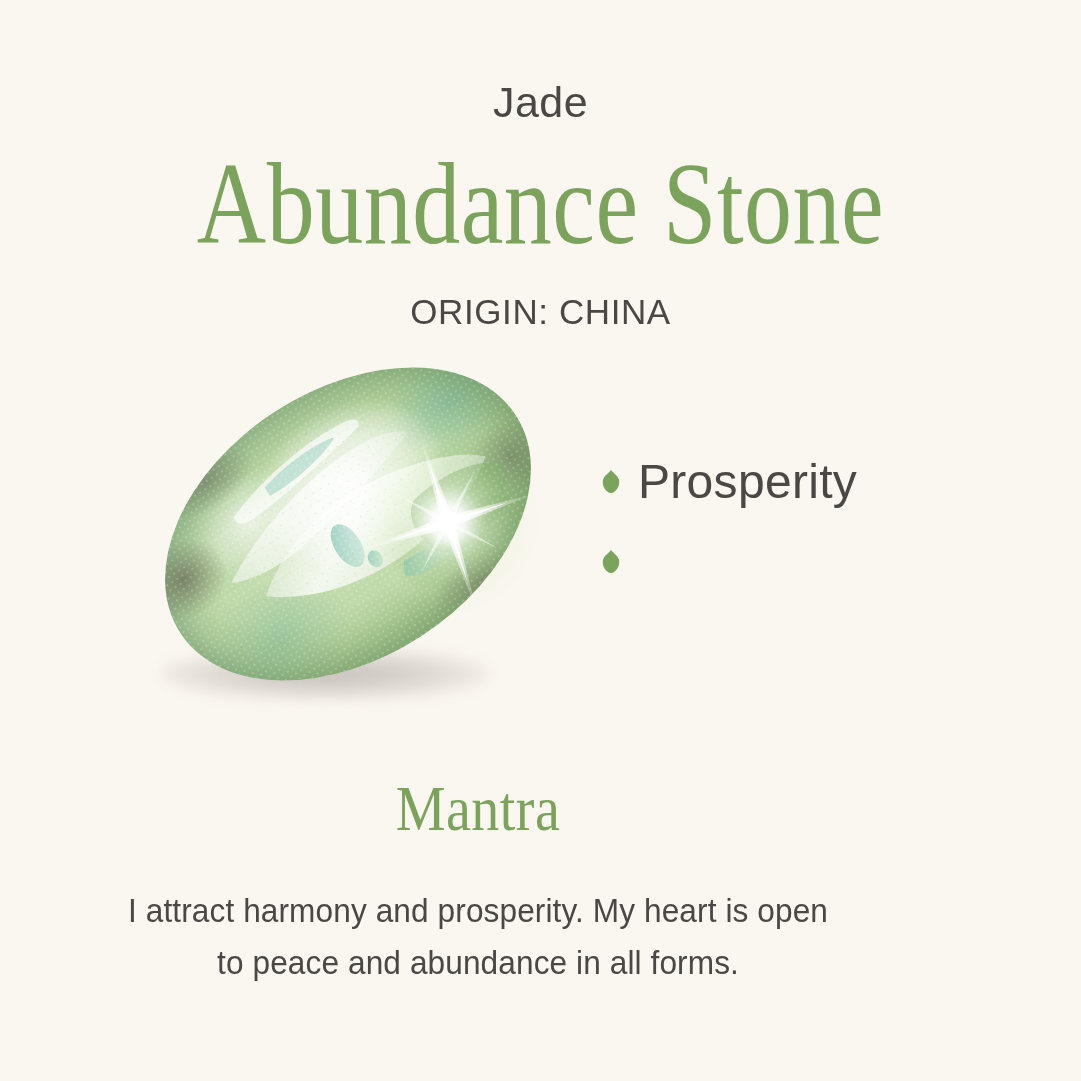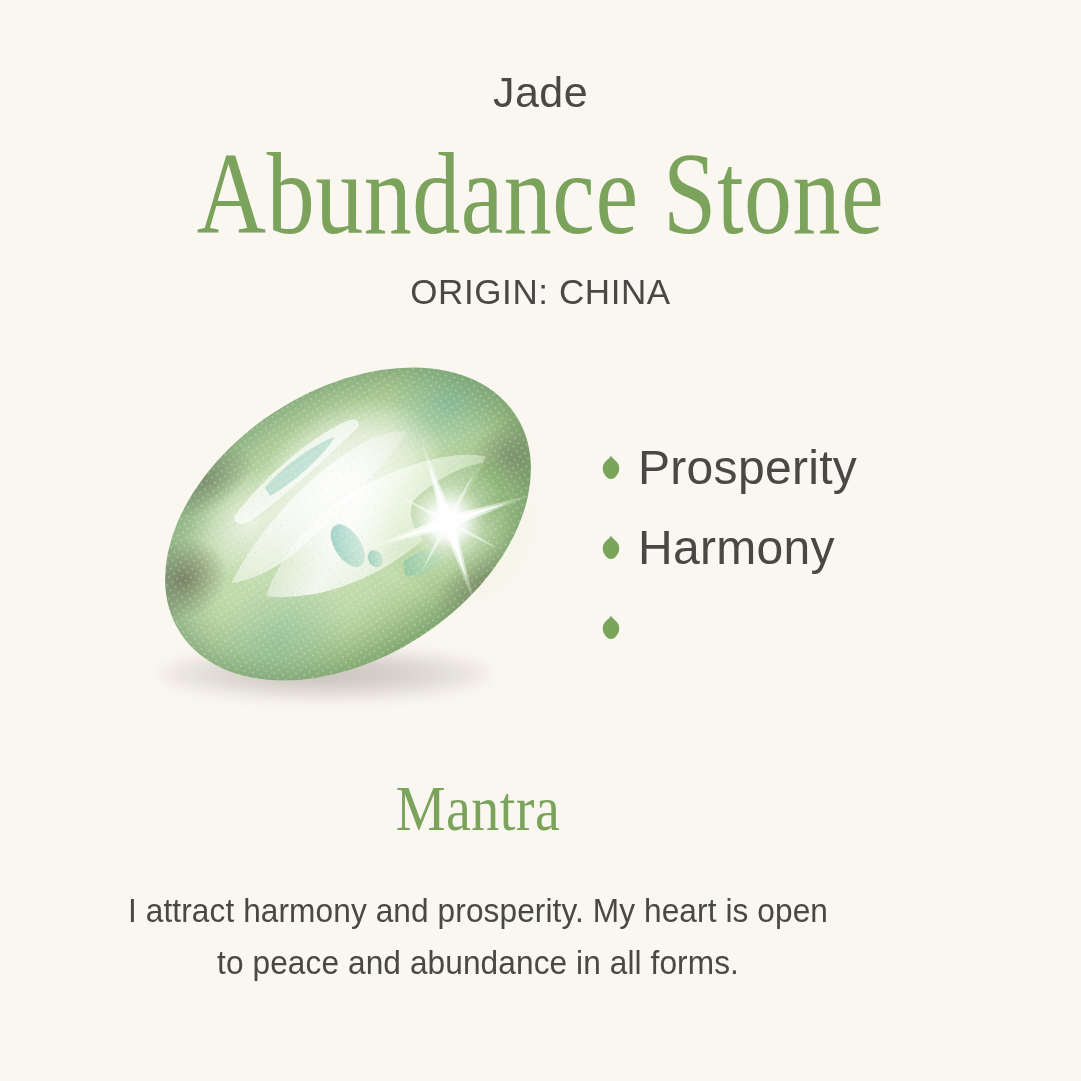--- a/index.html
+++ b/index.html
@@ -19,21 +19,21 @@
     width: 1081px;
     height: 1081px;
     background: #faf6f0;
     overflow: hidden;
   }
 
   
   #header {
     position: absolute;
     left: 0;
-    top: 8px;
+    top: 18px;
     width: 1081px;
     text-align: center;
   }
 
   #eyebrow {
     margin: 0;
     padding-top: 58px;
     font-family: "Liberation Sans", sans-serif;
     font-weight: 300;
     font-size: 43px;
@@ -50,21 +50,21 @@
     font-weight: 400;
     font-size: 96px;
     line-height: 104px;
     letter-spacing: 0.5px;
     color: #7ba35c;
     transform: scaleY(1.22);
     transform-origin: center top;
   }
 
   #origin {
-    margin: 1px;
+    margin: 11px;
     padding-top: 38px;
     font-family: "Liberation Sans", sans-serif;
     font-weight: 300;
     font-size: 35px;
     line-height: 42px;
     letter-spacing: 0.6px;
     color: #4a4745;
   }
 
   
@@ -162,21 +162,21 @@
     top: 42px;
     width: 200px;
     height: 200px;
     pointer-events: none;
   }
 
   
   #properties {
     position: absolute;
     left: 600px;
-    top: 48px;
+    top: 62px;
     width: 400px;
   }
 
   .property-row {
     display: flex;
     align-items: center;
     height: 80px;
   }
 
   .property-bullet {
@@ -329,28 +329,20 @@
 
       <div class="property-row">
         <svg class="property-bullet" viewBox="0 0 22 26">
           <path d="M11,1 C13.2,4 17.2,6.2 18.6,9.8 C20.4,14.4 18.2,20.2 14.2,23
                    C12.2,24.4 9.8,24.4 7.8,23 C3.8,20.2 1.6,14.4 3.4,9.8
                    C4.8,6.2 8.8,4 11,1 Z" fill="#7aa35c"></path>
         </svg>
         <span class="property-label">Prosperity</span>
       </div>
 
-      <div class="property-row">
-        <svg class="property-bullet" viewBox="0 0 22 26">
-          <path d="M11,1 C13.2,4 17.2,6.2 18.6,9.8 C20.4,14.4 18.2,20.2 14.2,23
-                   C12.2,24.4 9.8,24.4 7.8,23 C3.8,20.2 1.6,14.4 3.4,9.8
-                   C4.8,6.2 8.8,4 11,1 Z" fill="#7aa35c"></path>
-        </svg>
-        <span class="property-label">Harmony</span>
-      </div>
 
       <div class="property-row">
         <svg class="property-bullet" viewBox="0 0 22 26">
           <path d="M11,1 C13.2,4 17.2,6.2 18.6,9.8 C20.4,14.4 18.2,20.2 14.2,23
                    C12.2,24.4 9.8,24.4 7.8,23 C3.8,20.2 1.6,14.4 3.4,9.8
                    C4.8,6.2 8.8,4 11,1 Z" fill="#7aa35c"></path>
         </svg>
       </div>
 
     </div>

